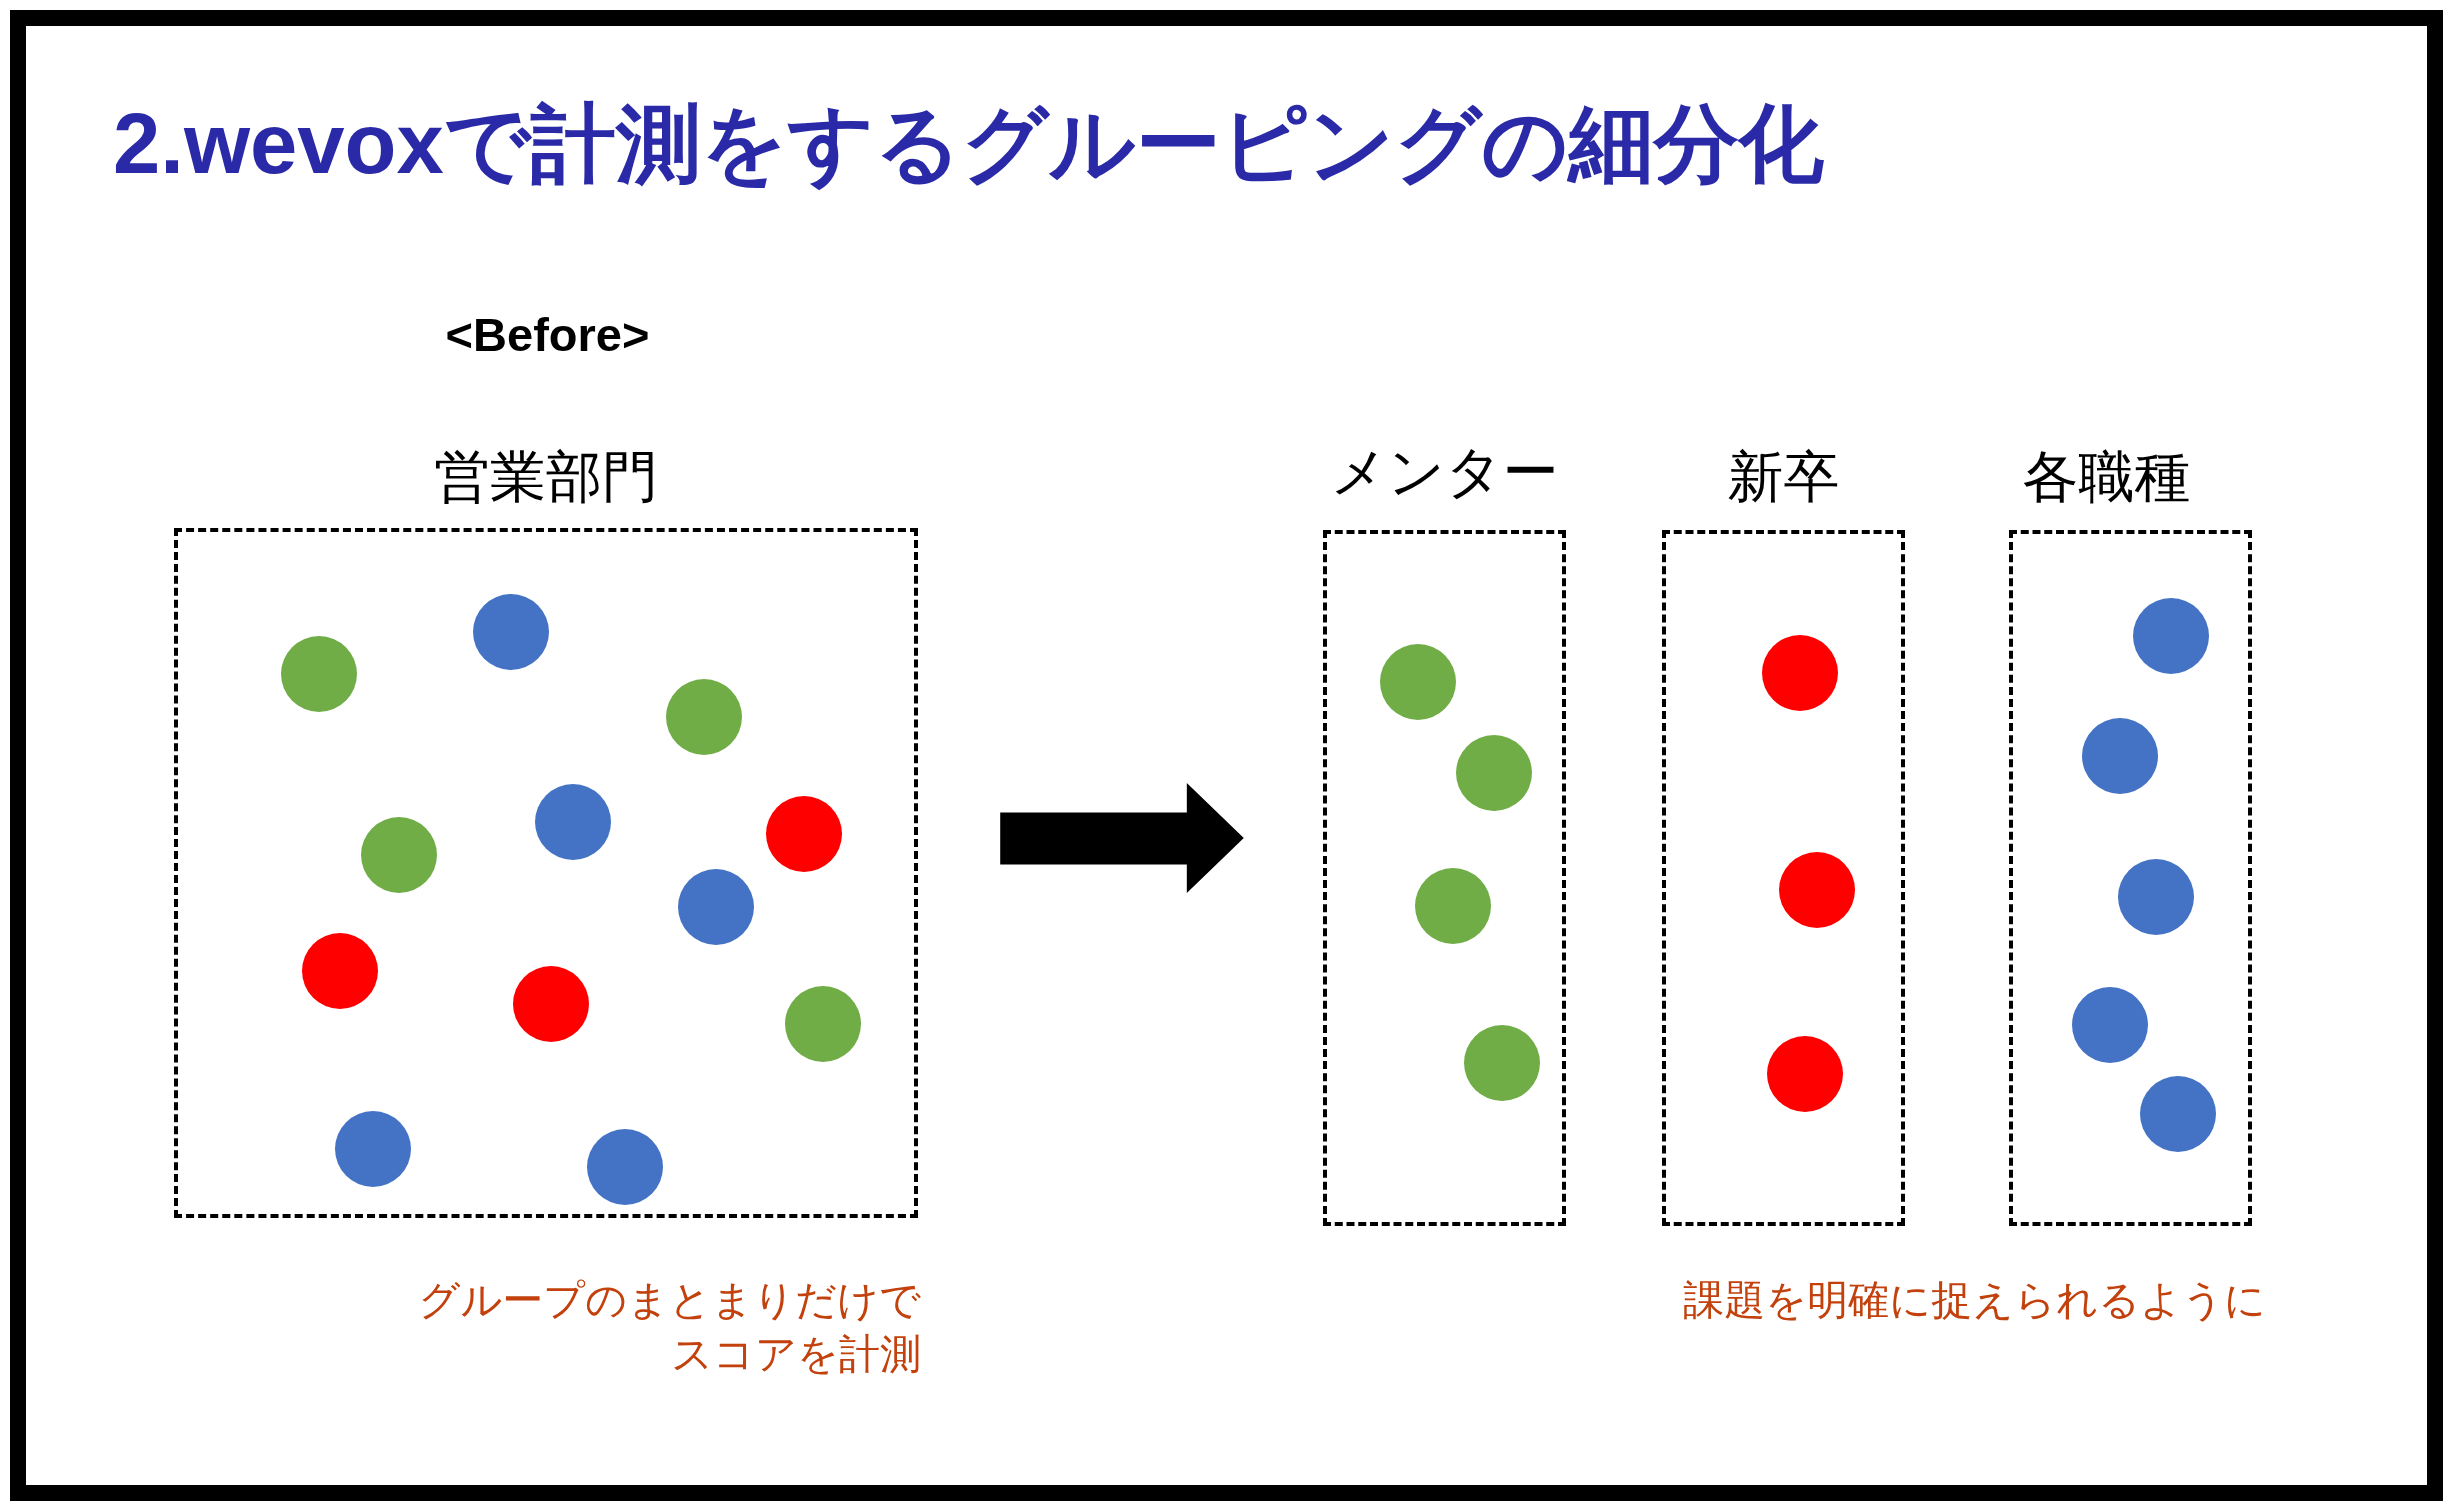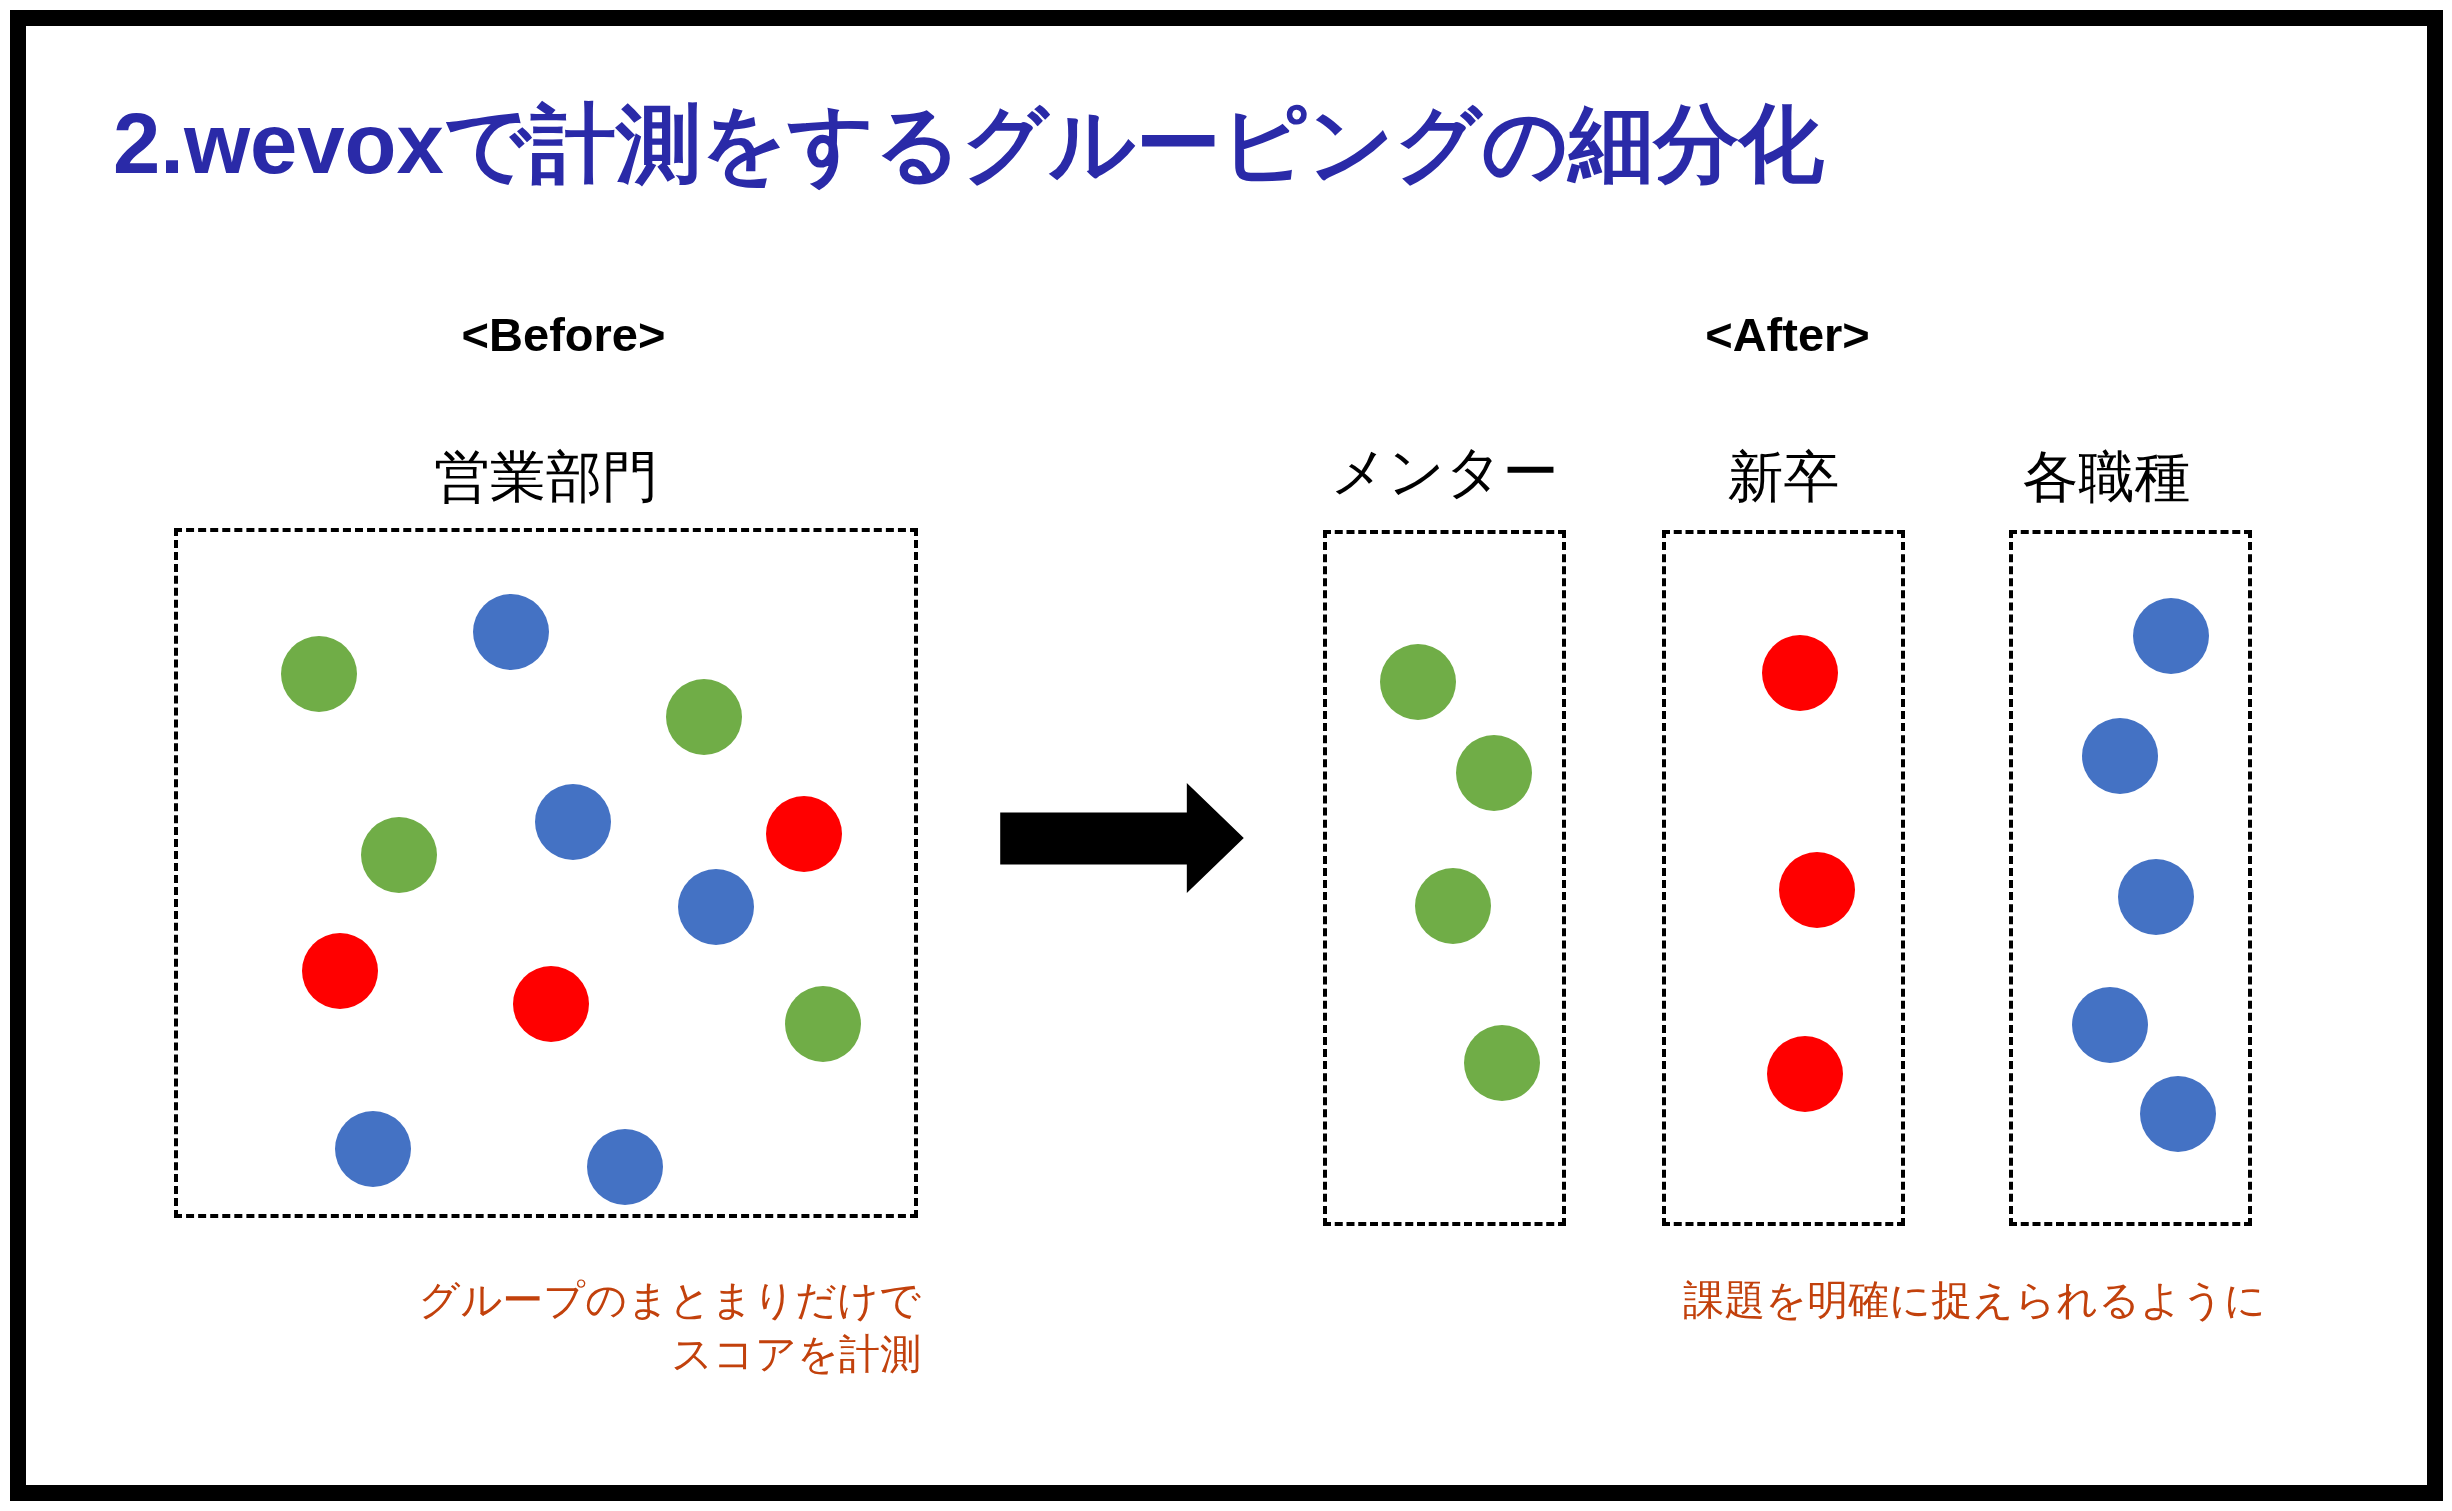--- a/index.html
+++ b/index.html
@@ -13,21 +13,21 @@
   }
   .title{
     position:absolute;left:113px;top:97px;margin:0;
     font-size:85px;font-weight:bold;line-height:1.1;letter-spacing:0px;
     white-space:nowrap;
   }
   .heading{
     position:absolute;top:309px;text-align:center;
     font-size:47px;font-weight:bold;color:#000;line-height:51px;
   }
-  .heading-before{left:190px;width:747px;}
+  .heading-before{left:174px;width:747px;}
   .heading-after{left:1323px;width:929px;}
   .box-label{
     position:absolute;top:453px;text-align:center;
     font-size:56px;color:#000;line-height:47px;white-space:nowrap;
   }
   .label-before{left:174px;width:744px;}
   .label-mentor{left:1323px;width:243px;font-family:Liberation Mono, monospace;}
   .label-shinsotsu{left:1662px;width:243px;}
   .label-shokushu{left:1985px;width:243px;text-align:center;}
   .dashed-box{
@@ -51,21 +51,20 @@
 </style>
 </head>
 <body>
 
 <div class="canvas">
   <div class="frame"></div>
 
   <h1 class="title" style="color: rgb(42, 42, 168);">2.wevoxで計測をするグルーピングの細分化</h1>
 
   <div class="heading heading-before">&lt;Before&gt;</div>
-  <div class="heading heading-after">&lt;After&gt;</div>
 
   <div class="box-label label-before">営業部門</div>
   <div class="box-label label-mentor">メンター</div>
   <div class="box-label label-shinsotsu">新卒</div>
   <div class="box-label label-shokushu">各職種</div>
 
   <div class="dashed-box box-before">
       <span class="dot" style="left: 333px; top: 100px; background: rgb(68, 114, 196);"></span>
       <span class="dot" style="left: 141px; top: 142px; background: rgb(112, 173, 71);"></span>
       <span class="dot" style="left: 526px; top: 185px; background: rgb(112, 173, 71);"></span>

